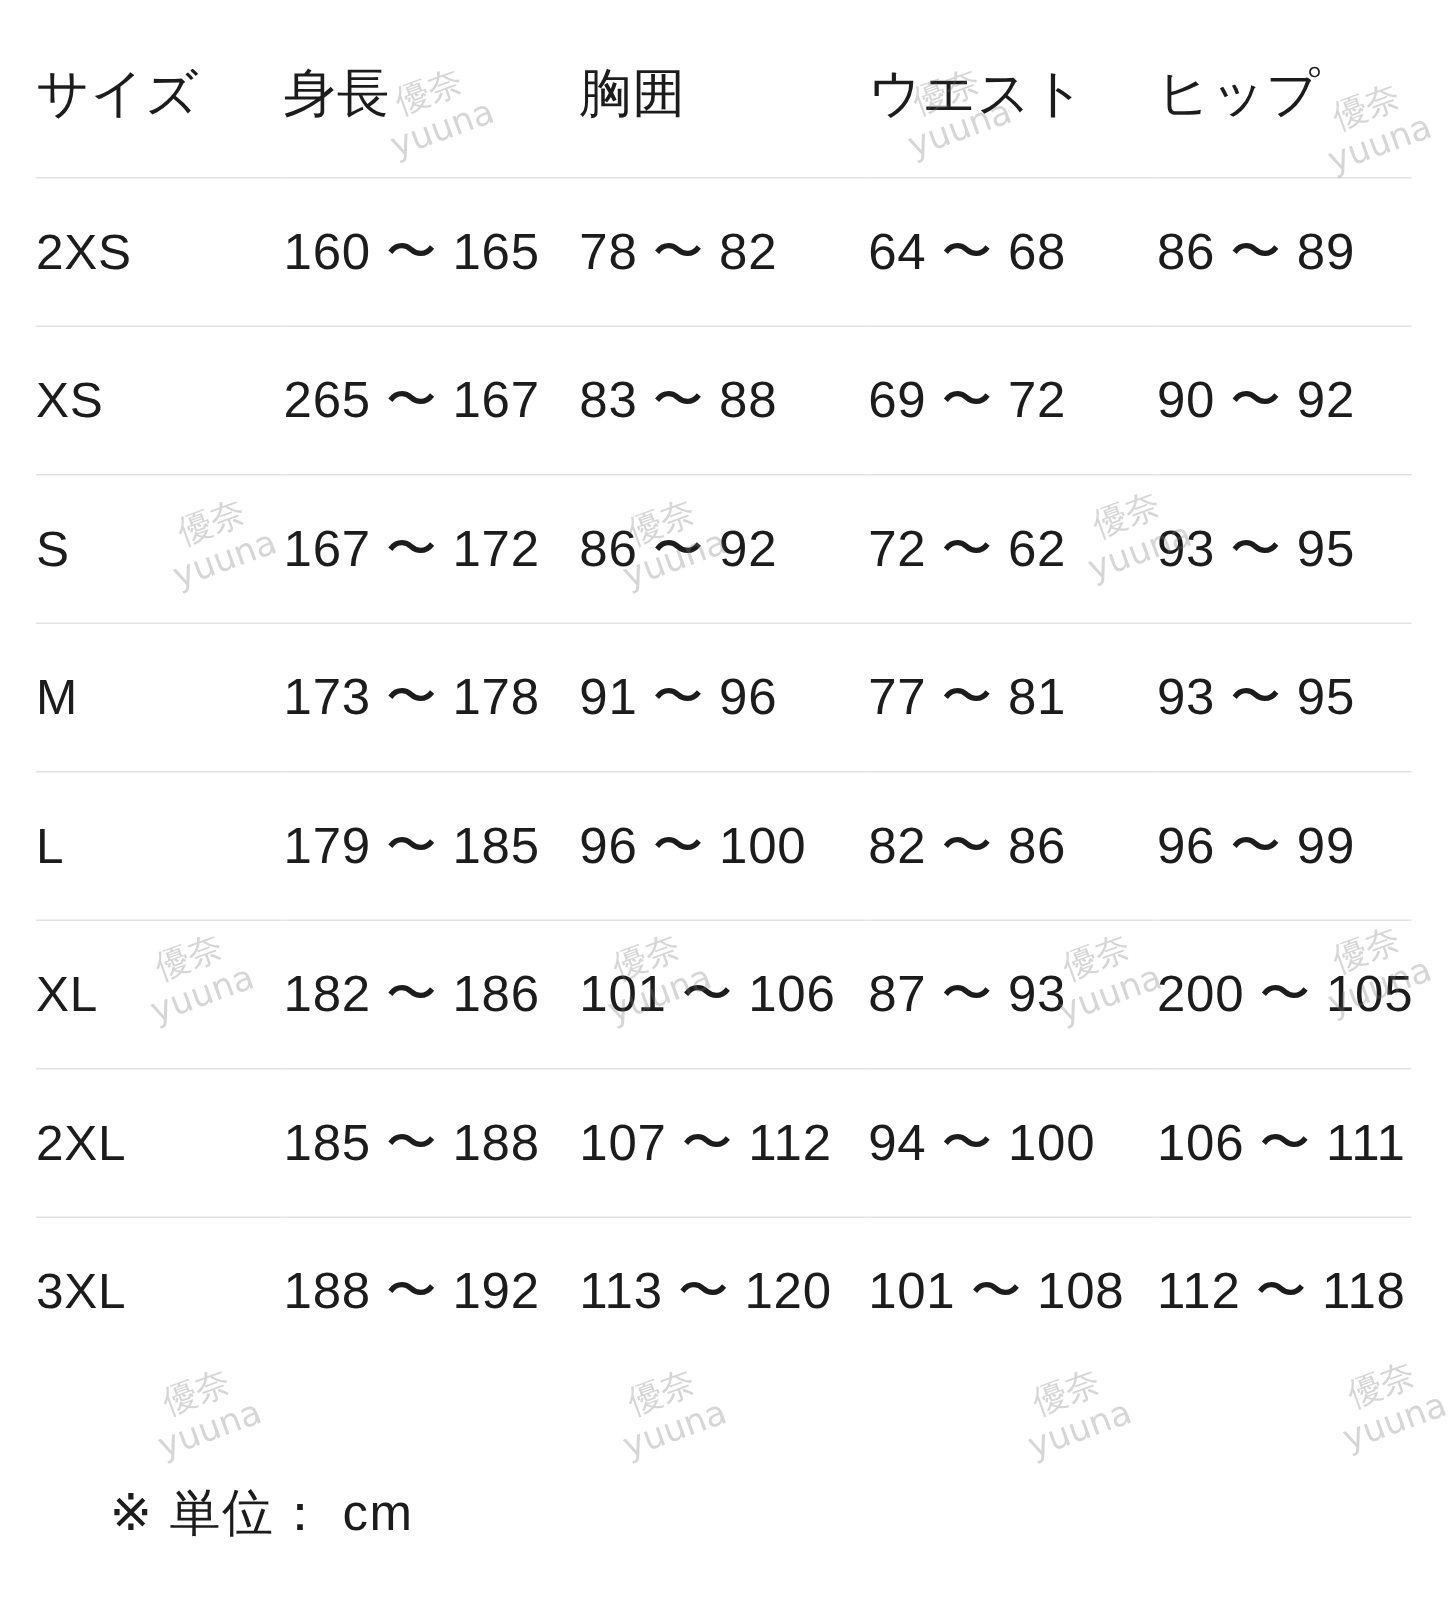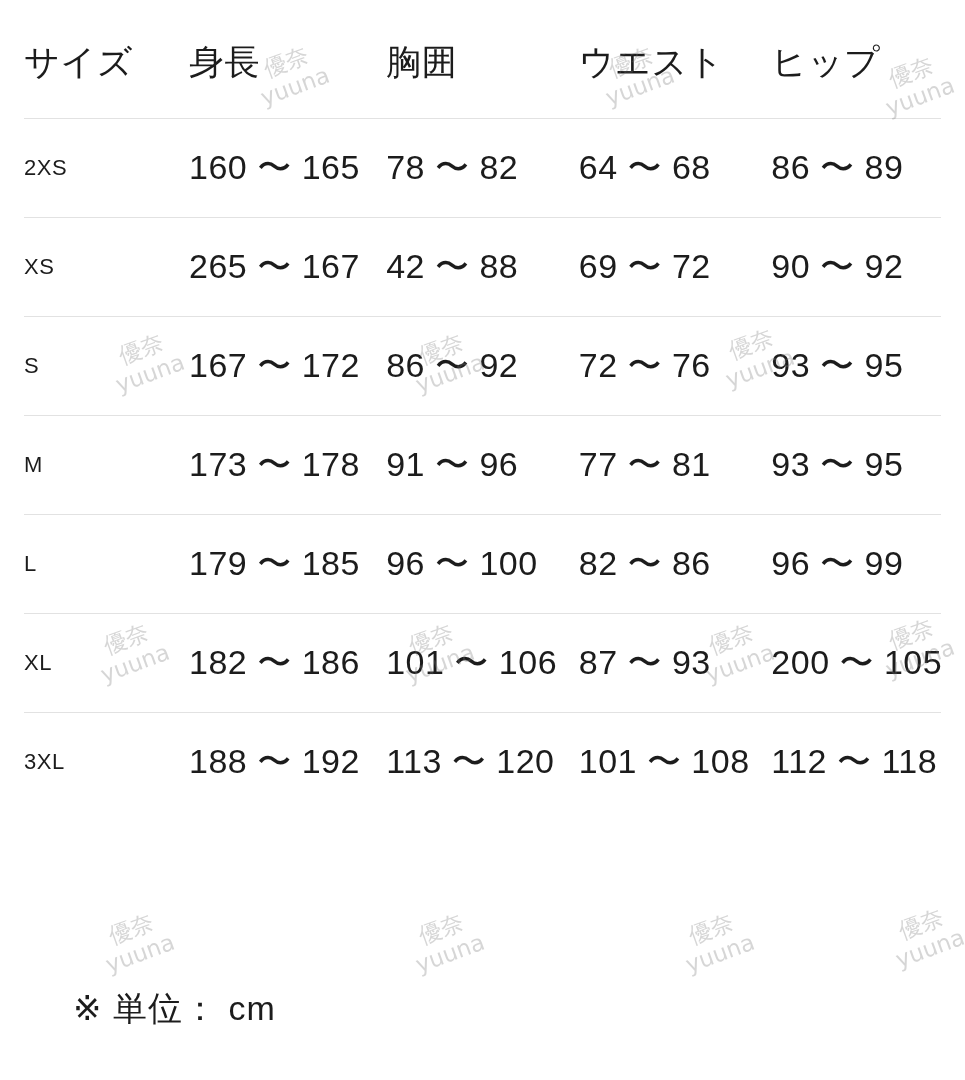--- a/index.html
+++ b/index.html
@@ -53,21 +53,21 @@
     font-size: 35px;
     padding-top: 6px;
     margin-top: 34px;
   }
 
   table.size-table tbody tr {
     border-top: 1px solid #e2e2e2;
   }
 
   table.size-table tbody tr td:first-child {
-    font-size: 22px;
+    font-size: 33px;
   }
 
   .cell-range {
     white-space: nowrap;
   }
 
   .footnote {
     position: absolute;
     left: 46px;
     bottom: 48px;
@@ -122,29 +122,29 @@
       <tr>
         <td>2XS</td>
         <td class="cell-range">160 〜 165</td>
         <td class="cell-range">78 〜 82</td>
         <td class="cell-range">64 〜 68</td>
         <td class="cell-range">86 〜 89</td>
       </tr>
       <tr>
         <td>XS</td>
         <td class="cell-range">265 〜 167</td>
-        <td class="cell-range">42 〜 88</td>
+        <td class="cell-range">83 〜 88</td>
         <td class="cell-range">69 〜 72</td>
         <td class="cell-range">90 〜 92</td>
       </tr>
       <tr>
         <td>S</td>
         <td class="cell-range">167 〜 172</td>
         <td class="cell-range">86 〜 92</td>
-        <td class="cell-range">72 〜 76</td>
+        <td class="cell-range">72 〜 62</td>
         <td class="cell-range">93 〜 95</td>
       </tr>
       <tr>
         <td>M</td>
         <td class="cell-range">173 〜 178</td>
         <td class="cell-range">91 〜 96</td>
         <td class="cell-range">77 〜 81</td>
         <td class="cell-range">93 〜 95</td>
       </tr>
       <tr>
@@ -155,20 +155,27 @@
         <td class="cell-range">96 〜 99</td>
       </tr>
       <tr>
         <td>XL</td>
         <td class="cell-range">182 〜 186</td>
         <td class="cell-range">101 〜 106</td>
         <td class="cell-range">87 〜 93</td>
         <td class="cell-range">200 〜 105</td>
       </tr>
       <tr>
+        <td>2XL</td>
+        <td class="cell-range">185 〜 188</td>
+        <td class="cell-range">107 〜 112</td>
+        <td class="cell-range">94 〜 100</td>
+        <td class="cell-range">106 〜 111</td>
+      </tr>
+      <tr>
         <td>3XL</td>
         <td class="cell-range">188 〜 192</td>
         <td class="cell-range">113 〜 120</td>
         <td class="cell-range">101 〜 108</td>
         <td class="cell-range">112 〜 118</td>
       </tr>
     </tbody>
   </table>
 
   <div class="footnote">※ 単位： cm</div>

